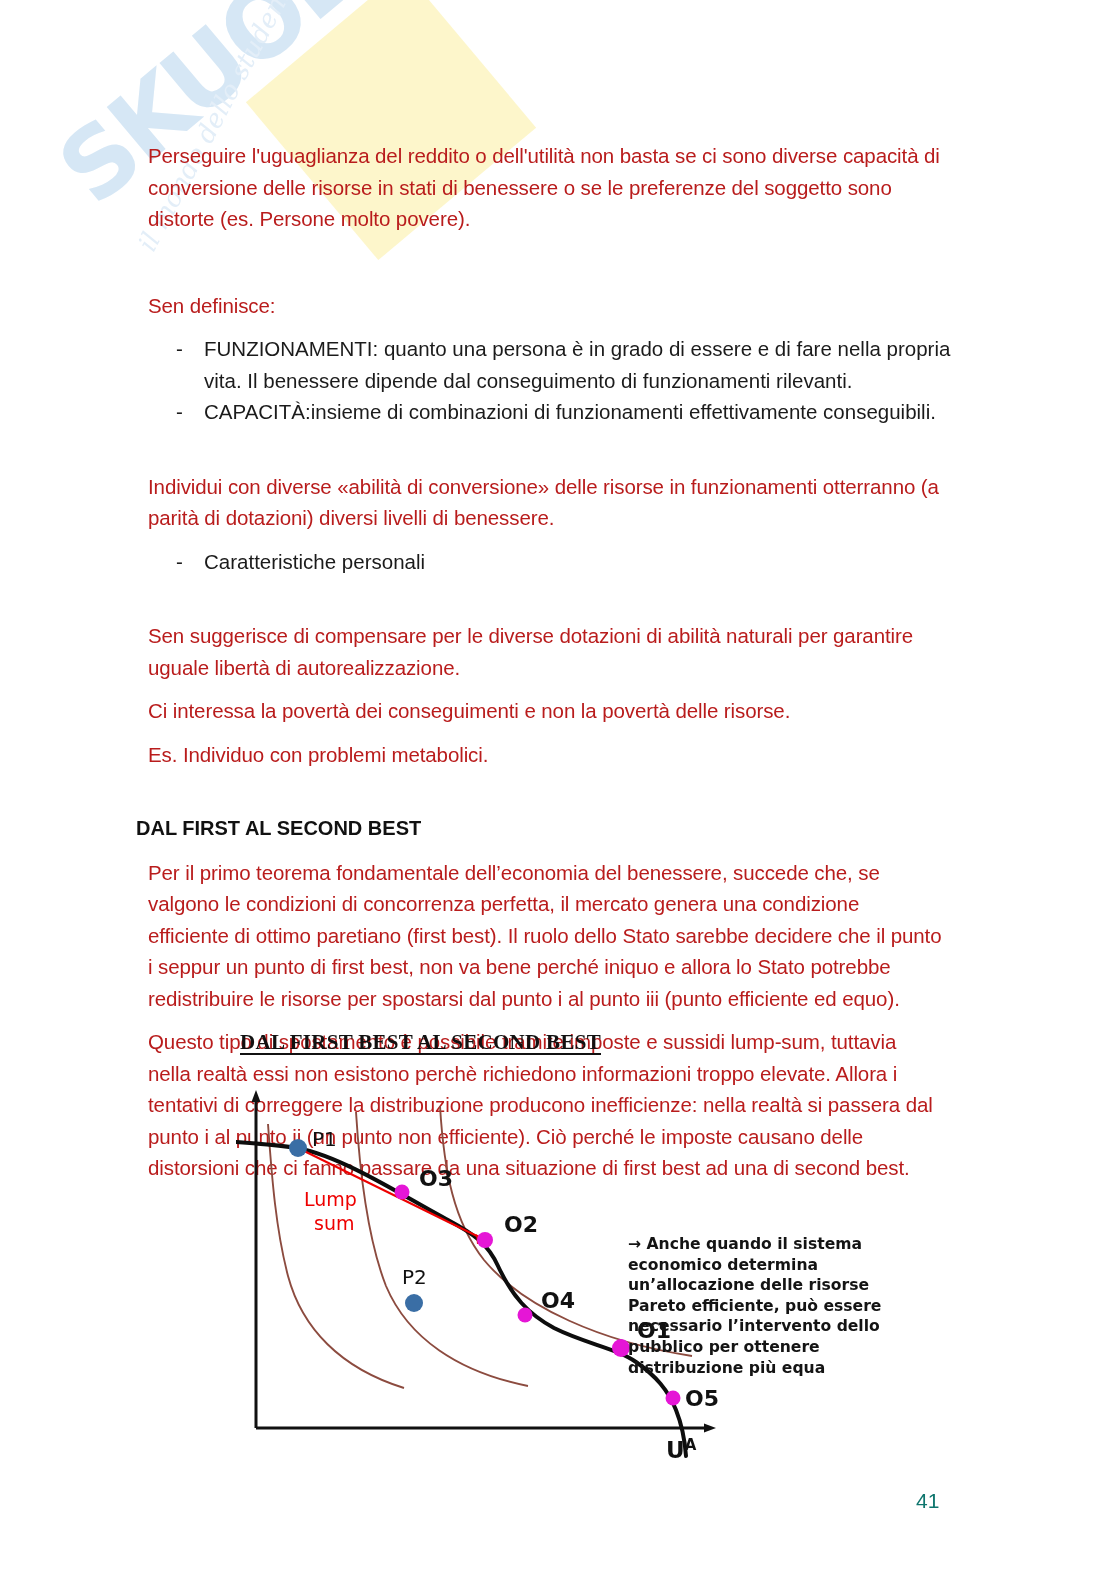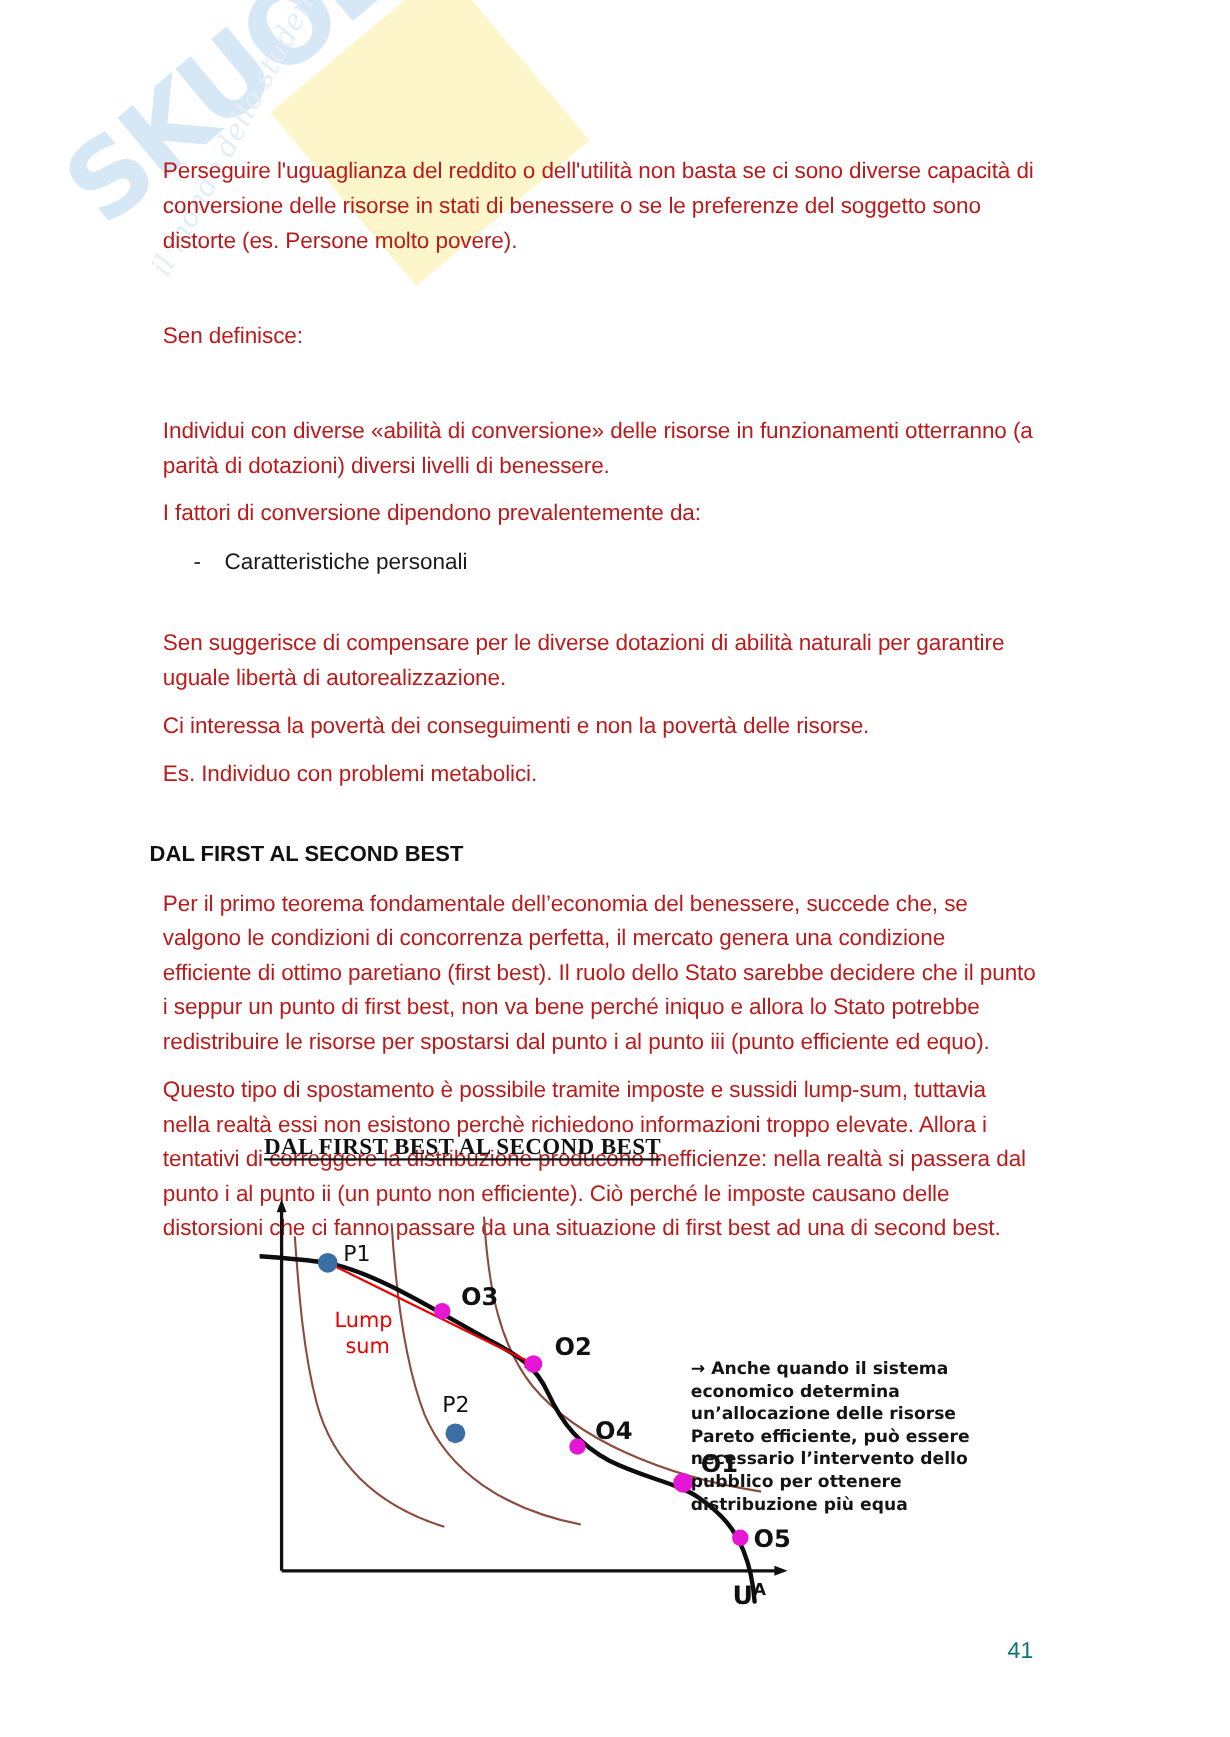--- a/index.html
+++ b/index.html
@@ -167,25 +167,28 @@
   </div>
 
   <div class="content">
 
     <p class="para">Perseguire l'uguaglianza del reddito o dell'utilità non basta se ci sono diverse capacità di conversione delle risorse in stati di benessere o se le preferenze del soggetto sono distorte (es. Persone molto povere).</p>
 
     <div class="spacer-lg"></div>
 
     <p class="para">Sen definisce:</p>
 
+    <ul class="dashlist">
+      <li>FUNZIONAMENTI: quanto una persona è in grado di essere e di fare nella propria vita. Il benessere dipende dal conseguimento di funzionamenti rilevanti.</li>
+      <li>CAPACITÀ:insieme di combinazioni di funzionamenti effettivamente conseguibili.</li>
+    </ul>
 
     <div class="spacer-lg"></div>
 
     <p class="para">Individui con diverse «abilità di conversione» delle risorse in funzionamenti otterranno (a parità di dotazioni) diversi livelli di benessere.</p>
-    <p class="para">I fattori di conversione dipendono prevalentemente da:</p>
 
     <ul class="dashlist">
       <li>Caratteristiche personali</li>
     </ul>
 
     <div class="spacer-lg"></div>
 
     <p class="para">Sen suggerisce di compensare per le diverse dotazioni di abilità naturali per garantire uguale libertà di autorealizzazione.</p>
     <p class="para">Ci interessa la povertà dei conseguimenti e non la povertà delle risorse.</p>
     <p class="para">Es. Individuo con problemi metabolici.</p>

